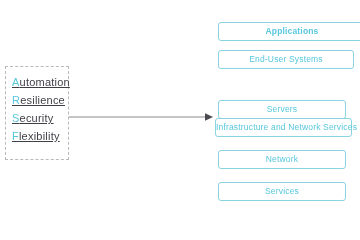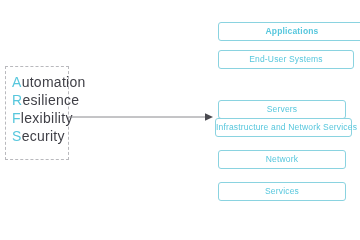--- a/index.html
+++ b/index.html
@@ -32,24 +32,25 @@
     left: 6px;
     top: 6px;
     width: 100%;
     list-style: none;
     margin: 0;
     padding: 0;
   }
   .driver-item {
     height: 18px;
     line-height: 18px;
-    font-size: 14px;
+    font-size: 11px;
     color: #3f3f46;
     white-space: nowrap;
     letter-spacing: 0.02em;
+    text-decoration: underline;
   }
   .driver-initial {
     color: #57c7dd;
   }
 
   
   #flow-arrow {
     position: absolute;
     left: 69px;
     top: 110px;
@@ -80,22 +81,22 @@
     letter-spacing: 0.02em;
   }
 </style>
 </head>
 <body>
 
 <div id="drivers-panel">
   <ul id="drivers-list">
       <li class="driver-item"><span class="driver-initial">A</span><span class="driver-rest">utomation</span></li>
       <li class="driver-item"><span class="driver-initial">R</span><span class="driver-rest">esilience</span></li>
+      <li class="driver-item"><span class="driver-initial">S</span><span class="driver-rest">ecurity</span></li>
       <li class="driver-item"><span class="driver-initial">F</span><span class="driver-rest">lexibility</span></li>
-      <li class="driver-item"><span class="driver-initial">S</span><span class="driver-rest">ecurity</span></li>
     </ul>
 </div>
 
 <svg id="flow-arrow" viewBox="0 0 145 14" xmlns="http://www.w3.org/2000/svg">
   <line x1="0" y1="7" x2="137" y2="7" stroke="#8a8a8e" stroke-width="1"></line>
   <polygon points="136,3.2 144,7 136,10.8" fill="#4a4a50"></polygon>
 </svg>
 
 <div id="layer-stack">
     <div class="layer-box" style="top: 0px; left: 218px; width: 148px; font-weight: bold;">Applications</div>

